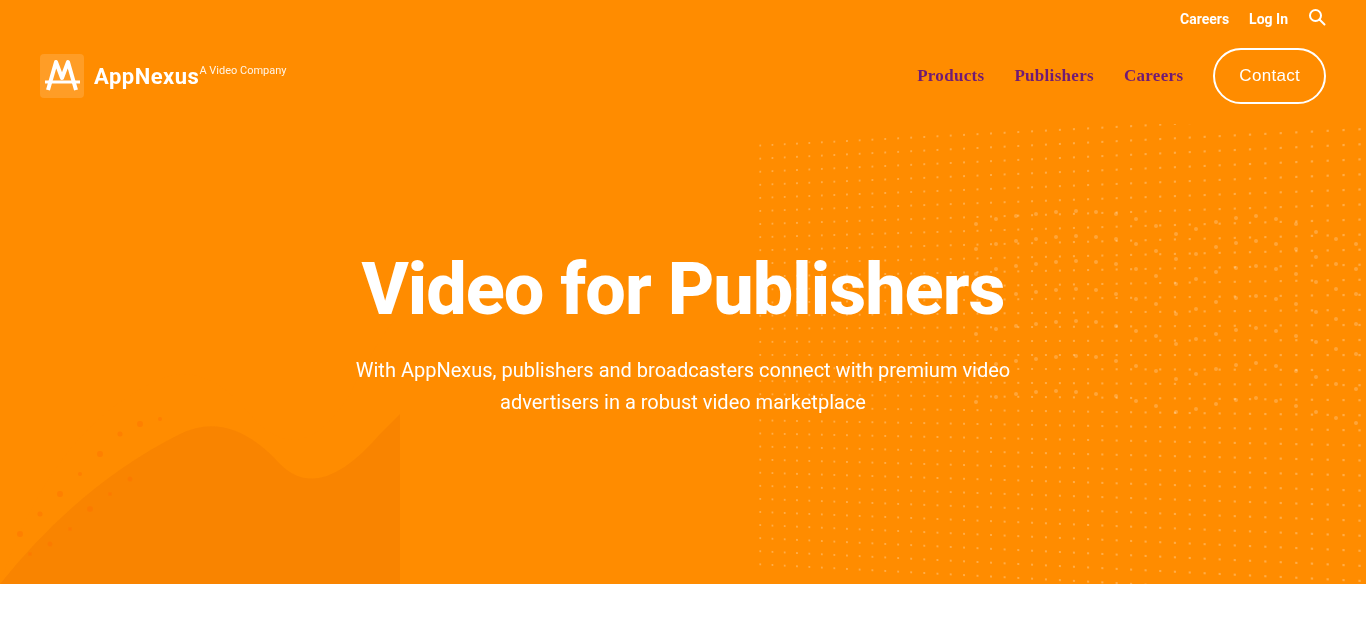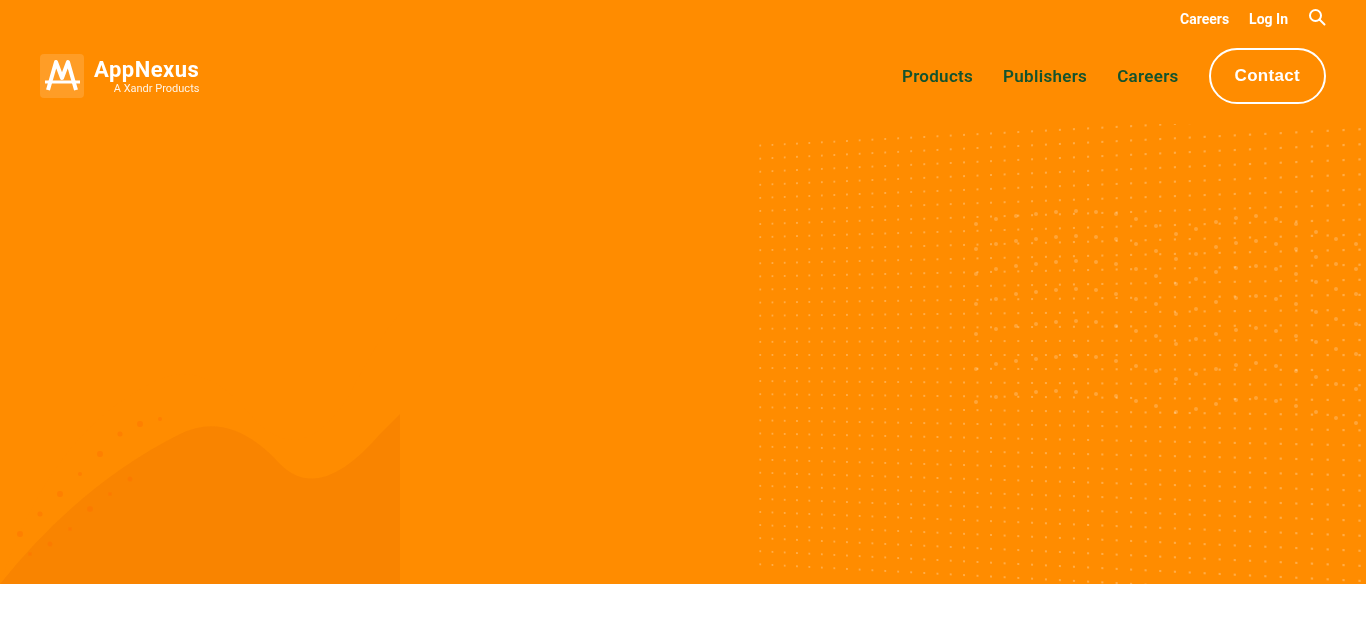--- a/index.html
+++ b/index.html
@@ -54,22 +54,21 @@
       cursor: pointer;
     }
 
     .logo-icon {
       width: 44px;
       height: 44px;
     }
 
     .logo-text-area {
       display: flex;
-      flex-direction: column;
-      text-align: right;
+      flex-direction: row;
     }
 
     .logo-name {
       color: white;
       font-size: 22px;
       font-weight: 700;
       letter-spacing: 0.5px;
     }
 
     .logo-tagline {
@@ -79,32 +78,33 @@
       opacity: 0.9;
     }
 
     .nav-links {
       display: flex;
       align-items: center;
       gap: 30px;
     }
 
     .nav-link {
-      color: #14532d;
+      color: #701a75;
       font-size: 17px;
       font-weight: 600;
       text-decoration: none;
       cursor: pointer;
       letter-spacing: 0.3px;
+      font-family: Liberation Serif, serif;
     }
 
     .contact-btn {
       color: white;
       font-size: 17px;
-      font-weight: 700;
+      font-weight: 400;
       border: 2px solid white;
       border-radius: 30px;
       padding: 16px 24px;
       cursor: pointer;
       background: transparent;
       letter-spacing: 0.3px;
     }
 
     
     .hero {
@@ -230,21 +230,21 @@
 <nav class="navbar">
   <div class="logo-area">
     <svg class="logo-icon" viewBox="0 0 44 44" fill="none" xmlns="http://www.w3.org/2000/svg">
 
       <rect width="44" height="44" rx="4" fill="rgba(255,255,255,0.15)"></rect>
       <path d="M8 36 L16 8 L22 24 L28 8 L36 36" stroke="white" stroke-width="4" fill="none" stroke-linejoin="round"></path>
       <path d="M5 28 L40 28" stroke="white" stroke-width="3"></path>
     </svg>
     <div class="logo-text-area">
       <span class="logo-name">AppNexus</span>
-      <span class="logo-tagline">A Xandr Products</span>
+      <span class="logo-tagline">A Video Company</span>
     </div>
   </div>
 
   <div class="nav-links">
     <a class="nav-link">Products</a>
     <a class="nav-link">Publishers</a>
     <a class="nav-link">Careers</a>
     <button class="contact-btn">Contact</button>
   </div>
 </nav>
@@ -415,17 +415,21 @@
         <circle cx="270" cy="226" r="2"></circle>
         <circle cx="290" cy="224" r="2"></circle>
         <circle cx="310" cy="227" r="2"></circle>
         <circle cx="330" cy="232" r="2"></circle>
         <circle cx="350" cy="238" r="2"></circle>
         <circle cx="370" cy="244" r="2"></circle>
         <circle cx="390" cy="249" r="2"></circle>
     </g>
   </svg>
 
+  <div class="hero-content">
+    <h1 class="hero-title">Video for Publishers</h1>
+    <p class="hero-subtitle">With AppNexus, publishers and broadcasters connect with premium video advertisers in a robust video marketplace</p>
+  </div>
 </section>
 
 <section class="below-fold">
   <p class="below-fold-text">AppNexus offers publishers and broadcasters a world-class industry solution to power your video monetization needs, supporting both instream and outstream video units, as well as video header bidding. In addition, AppNexus brings full support for OTT, Connected TV, and premium</p>
 </section>
 
 </body></html>

